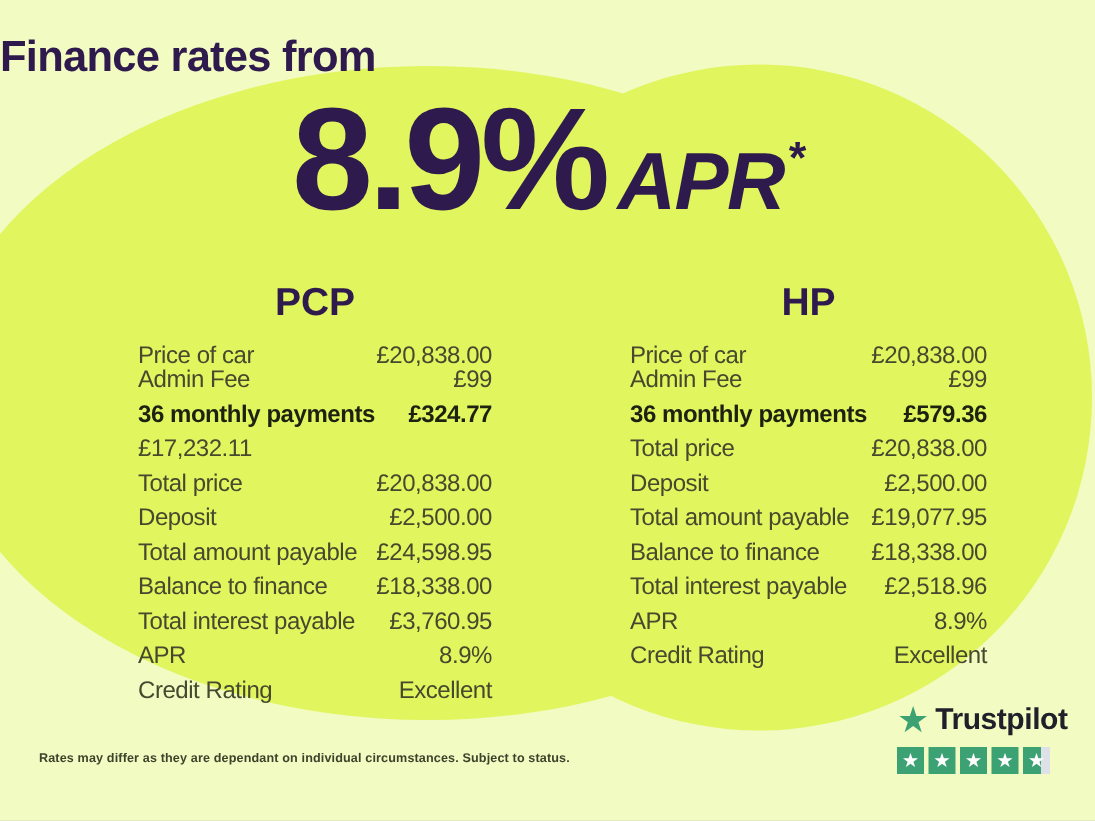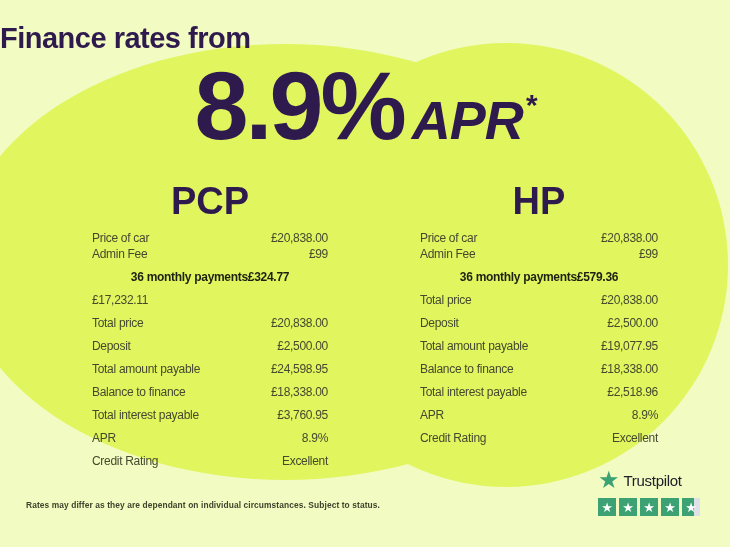--- a/index.html
+++ b/index.html
@@ -23,47 +23,47 @@
     color:var(--brand-purple,#2f1a4e);
   }
   .rate{font-size:97px;line-height:80px;font-weight:bold;letter-spacing:-3px;}
   .apr{font-size:54px;line-height:54px;font-weight:bold;letter-spacing:-1px;margin-left:8px;font-style:italic;}
   .ast{font-size:30px;font-weight:bold;position:relative;top:-24px;margin-left:2px;}
 
   .col{position:absolute;top:186px;}
   .col-pcp{left:92px;width:236px;}
   .col-hp{left:420px;width:238px;}
   .col-title{
-    margin:0 0 14px 0;text-align:center;font-size:38px;line-height:30px;
+    margin:0 0 14px 0;text-align:center;font-size:26px;line-height:30px;
     font-weight:bold;color:var(--brand-purple,#2f1a4e);
   }
   .row{
     display:flex;justify-content:space-between;align-items:baseline;
-    font-size:12px;line-height:16px;letter-spacing:-0.3px;
+    font-size:16px;line-height:16px;letter-spacing:-0.3px;
     color:var(--row-text,#45492e);
   }
   .row.spaced{margin-top:7px;}
-  .row.bold{font-weight:bold;color:var(--row-text-bold,#1d2110);justify-content:center;}
+  .row.bold{font-weight:bold;color:var(--row-text-bold,#1d2110);}
   .row .lbl{white-space:nowrap;}
   .row .val{white-space:nowrap;text-align:right;}
 
   .disclaimer{
     position:absolute;left:26px;top:500px;
     font-size:8.4px;line-height:11.5px;font-weight:bold;letter-spacing:0.1px;
     color:var(--disclaimer-text,#3d422b);
   }
 
   .trustpilot{position:absolute;left:598px;top:468px;}
   .tp-top{display:flex;align-items:center;gap:4px;}
   .tp-star{
     color:var(--trustpilot-green,#3da273);
     font-size:24px;line-height:24px;
     font-family:"DejaVu Sans",sans-serif;
   }
-  .tp-name{font-size:15px;font-weight:normal;letter-spacing:-0.3px;color:var(--trustpilot-text,#20202a);}
+  .tp-name{font-size:20px;font-weight:bold;letter-spacing:-0.3px;color:var(--trustpilot-text,#20202a);}
   .tp-rating{display:flex;gap:3px;margin-top:6px;}
   .tp-box{
     width:18px;height:18px;background:var(--trustpilot-green,#3da273);
     display:flex;align-items:center;justify-content:center;flex:0 0 auto;
   }
   .tp-box .s{
     color:#ffffff;font-size:13px;line-height:13px;
     font-family:"DejaVu Sans",sans-serif;
   }
 </style>

